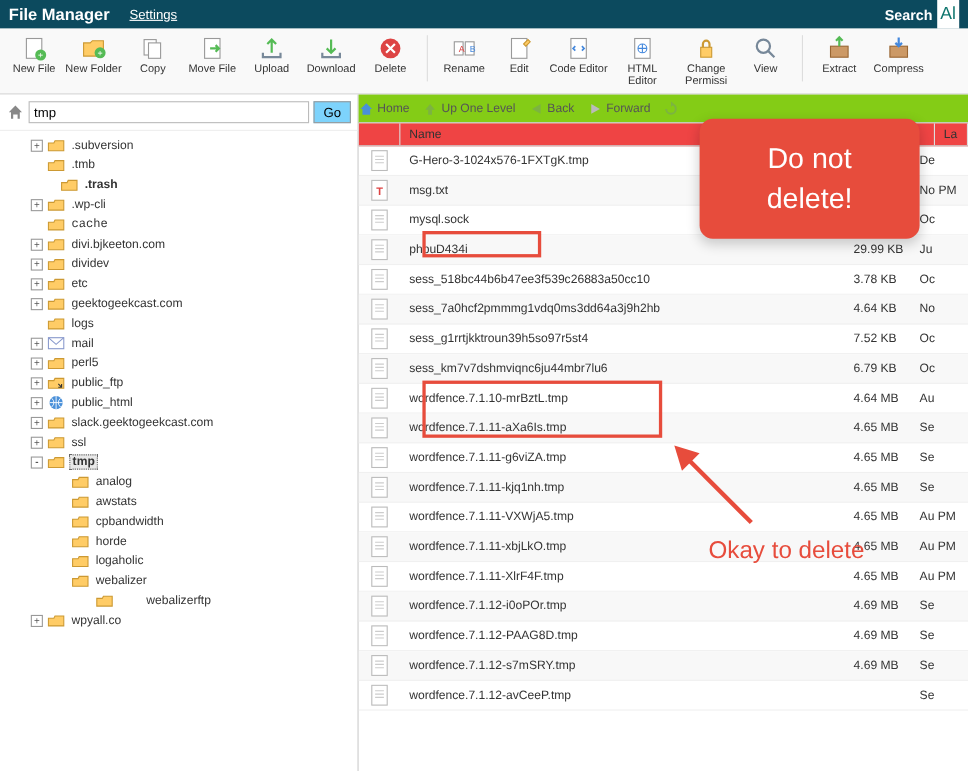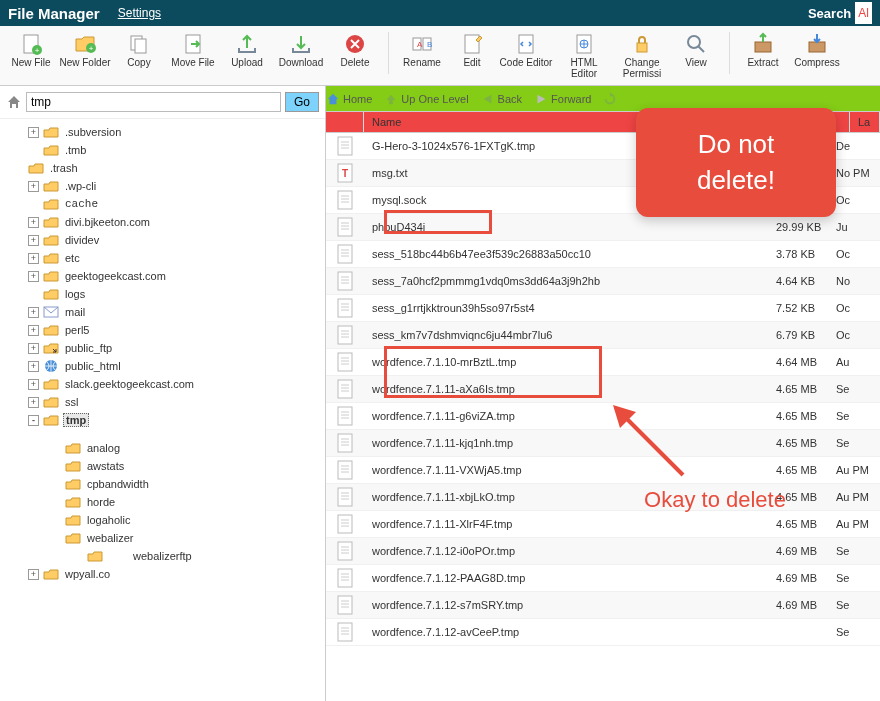--- a/index.html
+++ b/index.html
@@ -2,21 +2,21 @@
 <html><head>
 <meta charset="utf-8">
 <style>
 * { box-sizing: border-box; margin: 0; padding: 0; }
 body { font-family: Arial, sans-serif; font-size: 12px; color: #333; background: #fff; overflow: hidden; width: 880px; height: 701px; position: relative; }
 .header { background: #0c4a5e; color: #fff; height: 26px; display: flex; align-items: center; padding: 0 8px; }
 .header-title { font-size: 15px; font-weight: bold; margin-right: 18px; }
 .header-link { color: #fff; text-decoration: underline; font-size: 12px; cursor: pointer; }
 .header-spacer { flex: 1; }
 .header-search { font-size: 13px; font-weight: bold; margin-right: 4px; }
-.header-search-box { background: #fff; color: #ef4444; padding: 4px 3px; font-size: 12px; }
+.header-search-box { background: #fff; color: #0f766e; padding: 4px 3px; font-size: 16px; }
 
 .toolbar { background: #f9f9f9; border-bottom: 1px solid #ccc; padding: 6px 8px; display: flex; gap: 4px; align-items: flex-start; }
 .tb-item { display: flex; flex-direction: column; align-items: center; width: 46px; cursor: pointer; font-size: 10px; text-align: center; color: #333; gap: 1px; }
 .tb-item.wide { width: 54px; }
 .tb-icon { width: 24px; height: 24px; display: flex; align-items: center; justify-content: center; }
 .divider { width: 1px; background: #ddd; height: 42px; margin: 0 6px; }
 
 .main { display: flex; height: calc(701px - 26px - 56px); }
 .left { width: 326px; border-right: 1px solid #ccc; background: #fff; display: flex; flex-direction: column; }
 .path-bar { padding: 6px; display: flex; gap: 4px; align-items: center; border-bottom: 1px solid #eee; }
@@ -240,21 +240,21 @@
         </div>
         <div class="tree-row" style="padding-left: 28px;">
           <span class="expander empty"></span>
           <span class="folder-icon">
             <svg width="16" height="14" viewBox="0 0 16 14">
               <path d="M1 5 L6 5 L7 3 L15 3 L15 12 L1 12 Z" fill="#fc6" stroke="#c93"></path>
             </svg>
           </span>
           <span class="tree-label">.tmb</span>
         </div>
-        <div class="tree-row" style="padding-left: 13px;">
+        <div class="tree-row" style="padding-left: 40px; font-weight: bold;">
           <span class="expander empty"></span>
           <span class="folder-icon">
             <svg width="16" height="14" viewBox="0 0 16 14">
               <path d="M1 5 L6 5 L7 3 L15 3 L15 12 L1 12 Z" fill="#fc6" stroke="#c93"></path>
             </svg>
           </span>
           <span class="tree-label">.trash</span>
         </div>
         <div class="tree-row" style="padding-left: 28px;">
           <span class="expander">+</span>
@@ -378,21 +378,21 @@
         </div>
         <div class="tree-row selected" style="padding-left: 28px;">
           <span class="expander">-</span>
           <span class="folder-icon">
             <svg width="16" height="14" viewBox="0 0 16 14">
               <path d="M1 5 L6 5 L7 3 L15 3 L15 12 L1 12 Z" fill="#fc6" stroke="#c93"></path>
             </svg>
           </span>
           <span class="tree-label">tmp</span>
         </div>
-        <div class="tree-row" style="padding-left: 50px; margin-top: 10px;">
+        <div class="tree-row" style="padding-left: 50px;">
           <span class="expander empty"></span>
           <span class="folder-icon">
             <svg width="16" height="14" viewBox="0 0 16 14">
               <path d="M1 5 L6 5 L7 3 L15 3 L15 12 L1 12 Z" fill="#fc6" stroke="#c93"></path>
             </svg>
           </span>
           <span class="tree-label">analog</span>
         </div>
         <div class="tree-row" style="padding-left: 50px;">
           <span class="expander empty"></span>

